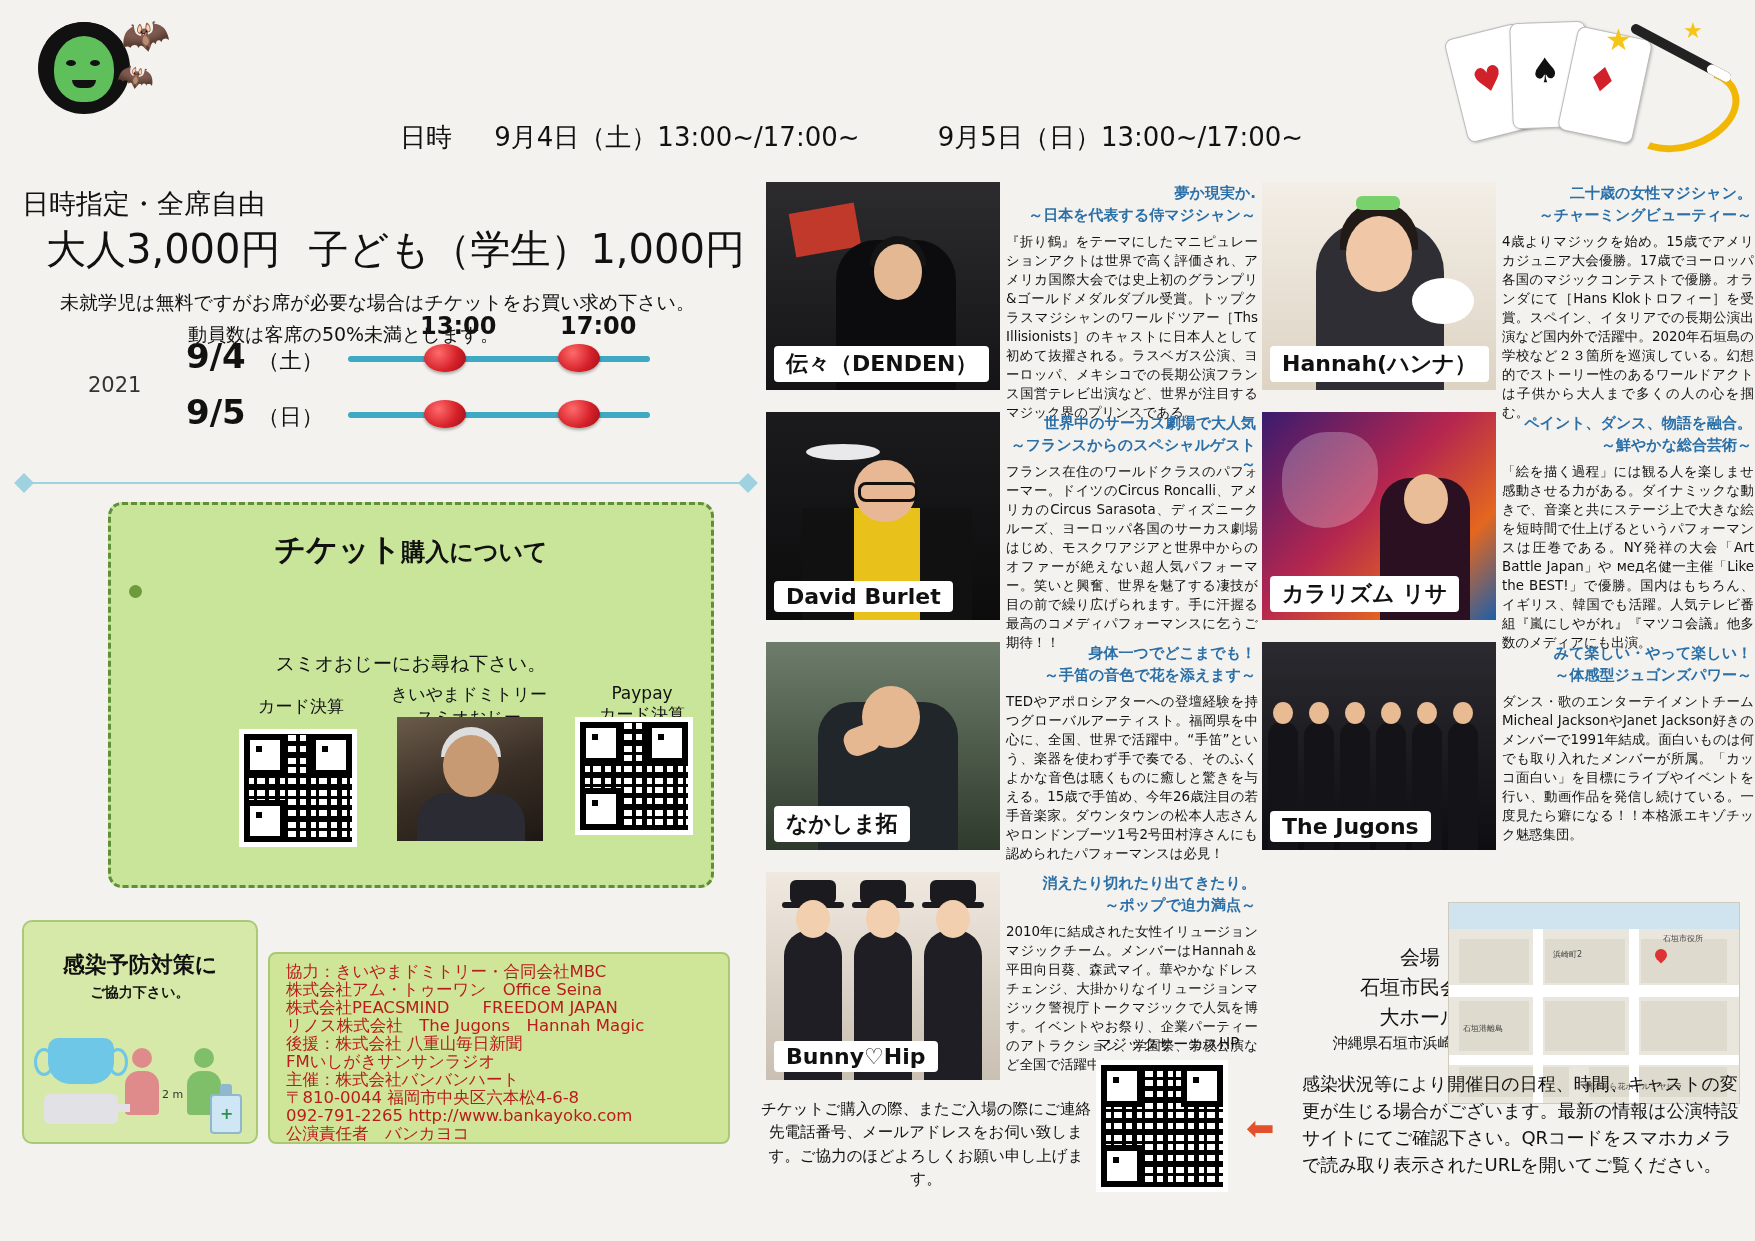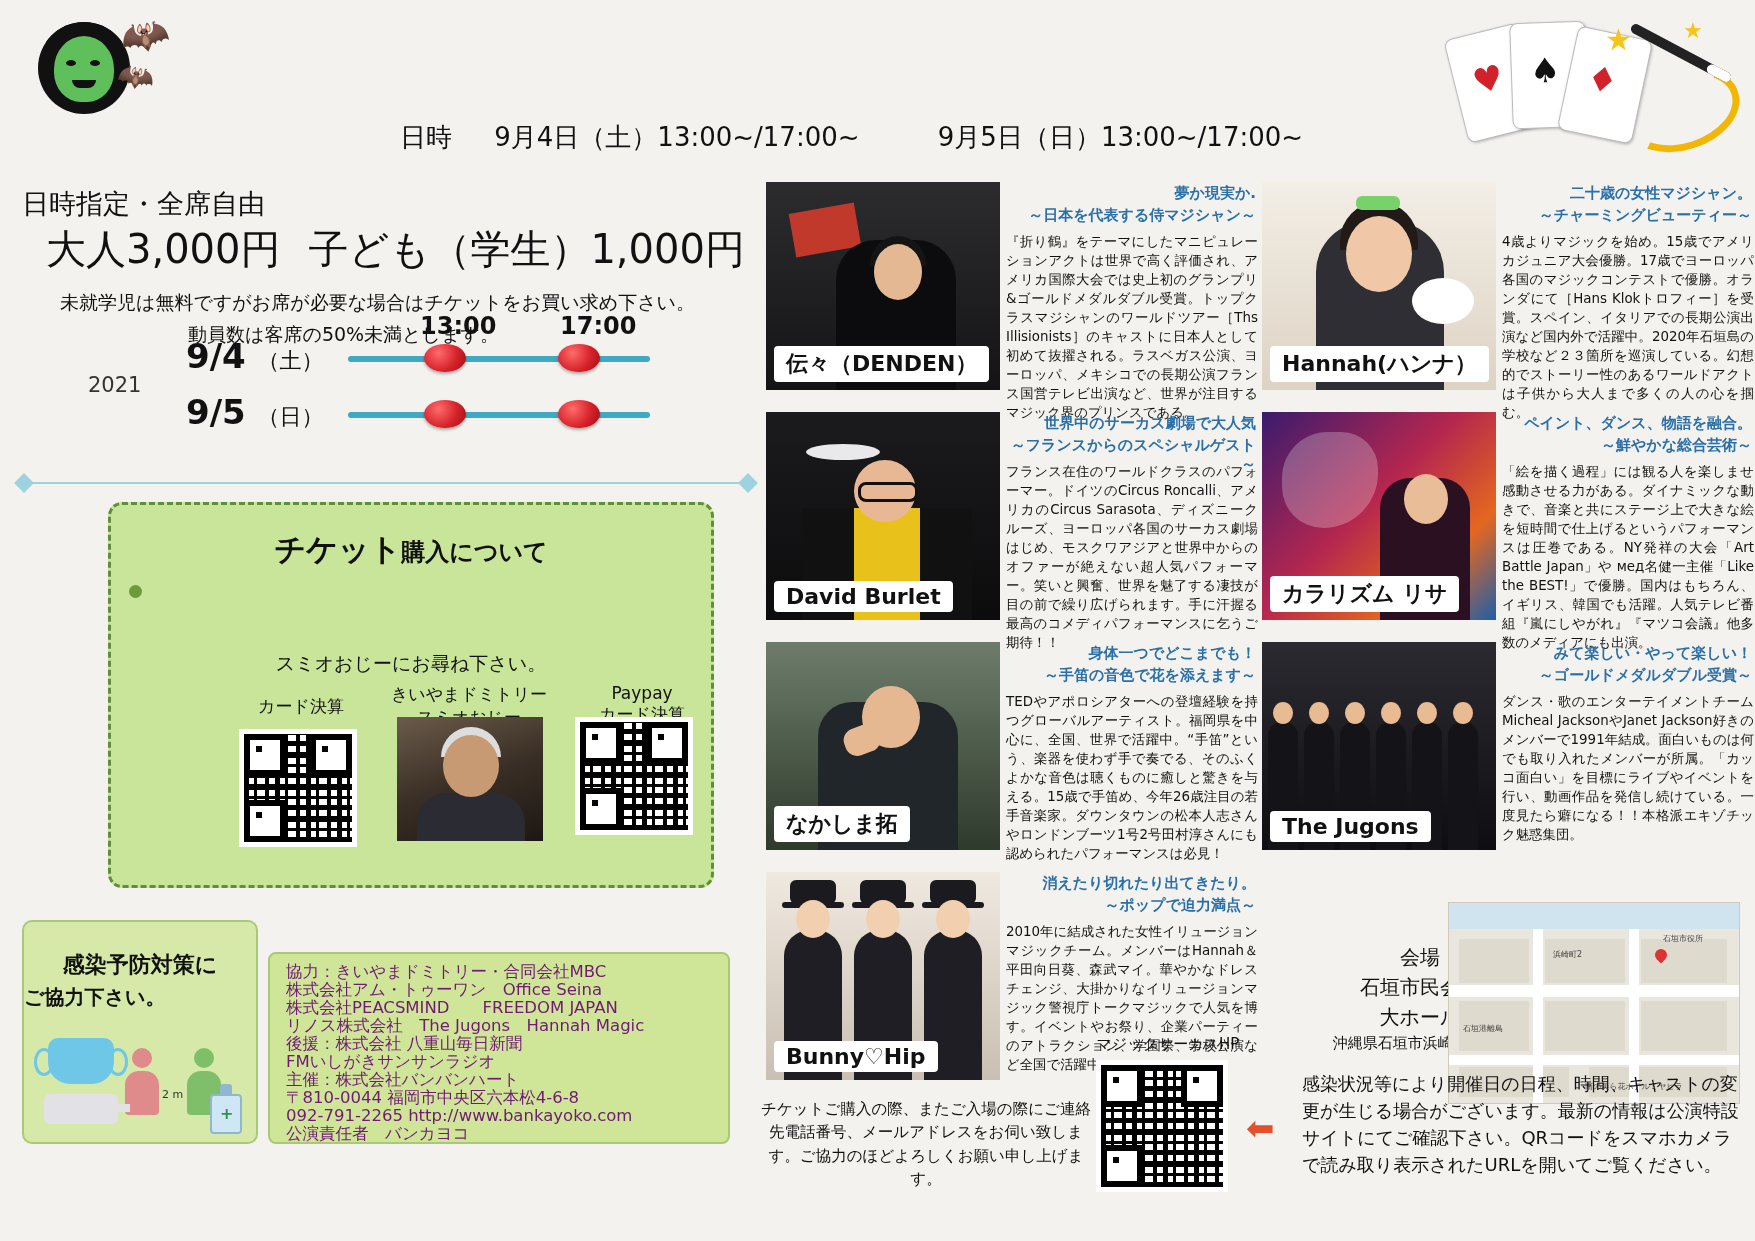--- a/index.html
+++ b/index.html
@@ -151,21 +151,21 @@
   .photo-sumio .head{position:absolute;left:46px;top:18px;width:56px;height:62px;border-radius:50%;background:#c89a74;}
   .photo-sumio .hair{position:absolute;left:44px;top:10px;width:60px;height:30px;border-radius:30px 30px 0 0;background:#ddd;}
   .photo-sumio .body{position:absolute;left:20px;top:76px;width:108px;height:52px;border-radius:30px 30px 0 0;background:#2b2b33;}
 
   
   .covidbox{
     position:absolute;left:22px;top:920px;width:232px;height:220px;
     background:#d7e9a8;border:2px solid #a9c977;border-radius:10px;
   }
   .covid-t1{position:absolute;left:0;top:28px;width:232px;text-align:center;font-size:22px;font-weight:bold;}
-  .covid-t2{position:absolute;left:0;top:62px;width:232px;font-size:20px;font-weight:bold;}
+  .covid-t2{position:absolute;left:0;top:62px;width:232px;text-align:center;font-size:14px;font-weight:bold;}
   .mask{
     position:absolute;left:24px;top:116px;width:66px;height:46px;background:#6fc7e8;border-radius:10px 10px 22px 22px;
   }
   .mask:before,.mask:after{content:"";position:absolute;top:10px;width:14px;height:22px;border:3px solid #6fc7e8;border-radius:50%;}
   .mask:before{left:-14px;} .mask:after{right:-14px;}
   .ppl{position:absolute;top:126px;}
   .ppl .h{width:20px;height:20px;border-radius:50%;}
   .ppl .b{width:34px;height:44px;border-radius:14px 14px 4px 4px;margin-top:3px;margin-left:-7px;}
   .ppl.p1{left:108px;} .ppl.p1 .h{background:#e08b8b;} .ppl.p1 .b{background:#e08b8b;}
   .ppl.p2{left:170px;} .ppl.p2 .h{background:#7fbf6a;} .ppl.p2 .b{background:#7fbf6a;}
@@ -174,21 +174,21 @@
   .thermo:after{content:"";position:absolute;left:70px;top:10px;width:16px;height:8px;background:#e2e2e6;}
   .sanit{position:absolute;left:186px;top:172px;width:28px;height:36px;background:#cfe6f5;border-radius:4px;border:2px solid #8fb8cf;}
   .sanit:before{content:"";position:absolute;left:8px;top:-12px;width:12px;height:12px;background:#8fb8cf;border-radius:3px;}
   .cross{position:absolute;left:196px;top:182px;color:#2f8f4f;font-size:16px;font-weight:bold;}
 
   
   .creditbox{
     position:absolute;left:268px;top:952px;width:458px;height:188px;
     background:#cfe598;border:2px solid #a9c977;border-radius:8px;
   }
-  .creditbox .ln{position:absolute;left:16px;font-size:16.5px;line-height:1;color:#701a75;white-space:nowrap;}
+  .creditbox .ln{position:absolute;left:16px;font-size:16.5px;line-height:1;color:#b91c1c;white-space:nowrap;}
 
   
   .perf{position:absolute;}
   .perf .img{
     position:absolute;left:0;top:0;width:234px;height:208px;overflow:hidden;background:#222;
   }
   .perf .nm{
     position:absolute;left:8px;bottom:8px;background:#fff;border-radius:4px;
     padding:3px 12px;font-size:22px;font-weight:bold;color:#111;white-space:nowrap;
   }
@@ -504,21 +504,21 @@
         <div class="p" style="left:150px;">
             <i></i>
           </div>
         <div class="p" style="left:186px;">
             <i></i>
           </div>
       </div>
       <div class="nm">The Jugons</div>
     </div>
     <div class="cap1">みて楽しい・やって楽しい！</div>
-    <div class="cap2">～ゴールドメダルダブル受賞～</div>
+    <div class="cap2">～体感型ジュゴンズパワー～</div>
     <div class="body">ダンス・歌のエンターテイメントチームMicheal JacksonやJanet Jackson好きのメンバーで1991年結成。面白いものは何でも取り入れたメンバーが所属。「カッコ面白い」を目標にライブやイベントを行い、動画作品を発信し続けている。一度見たら癖になる！！本格派エキゾチック魅惑集団。</div>
   </div>
 
   <div class="perf" style="left:766px;top:872px;width:500px;">
     <div class="img">
       <div class="ph bunny">
         <div class="g" style="left:18px;">
             <u></u>
             <i></i>
           </div>

